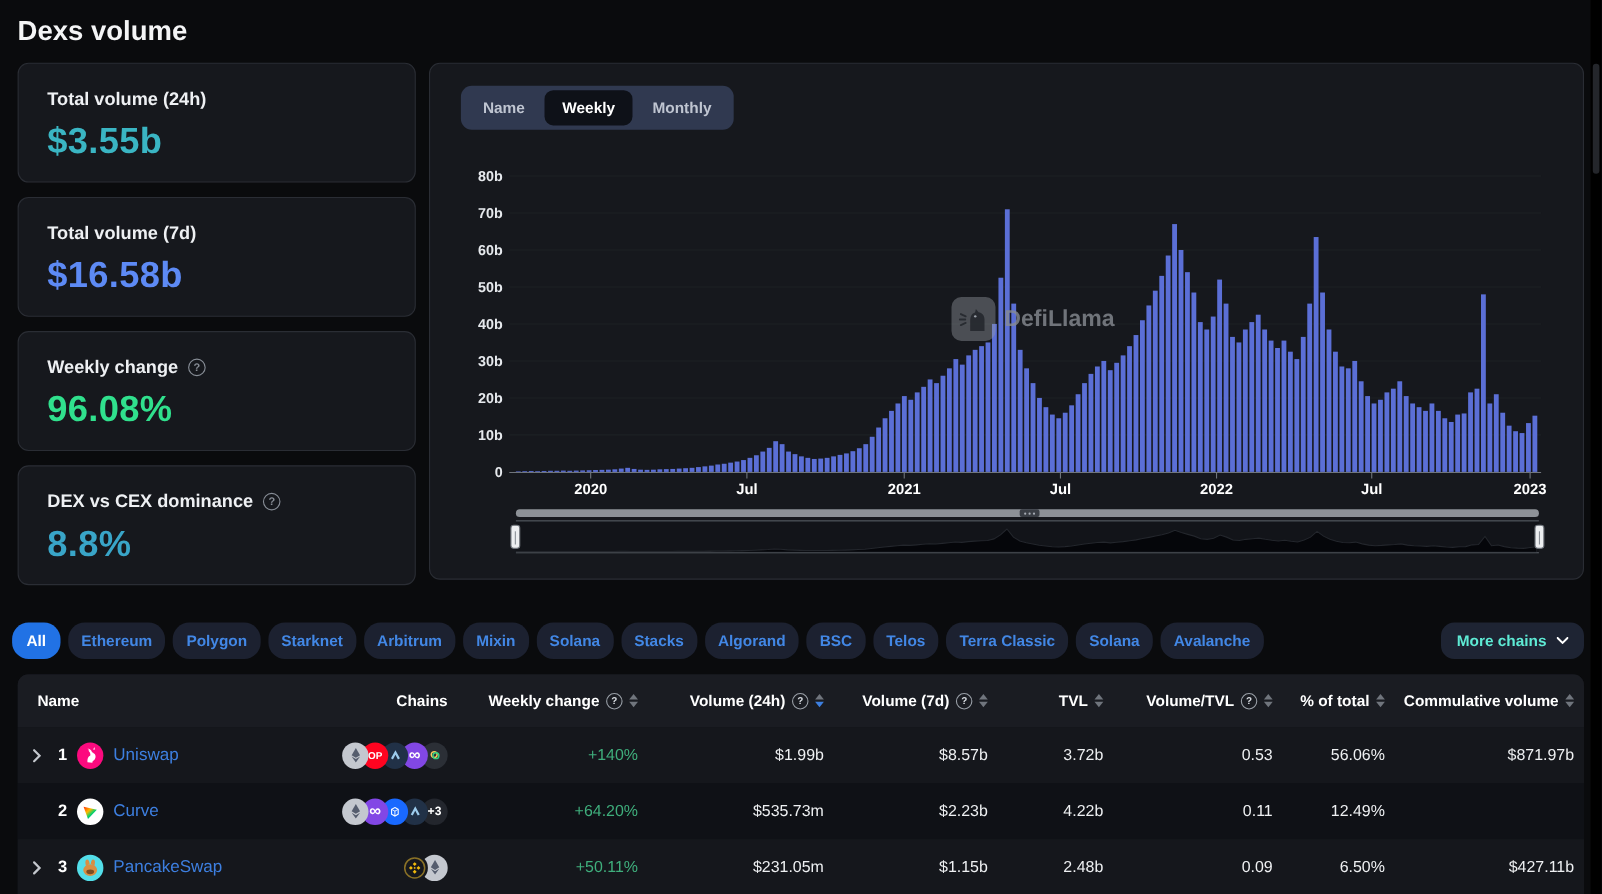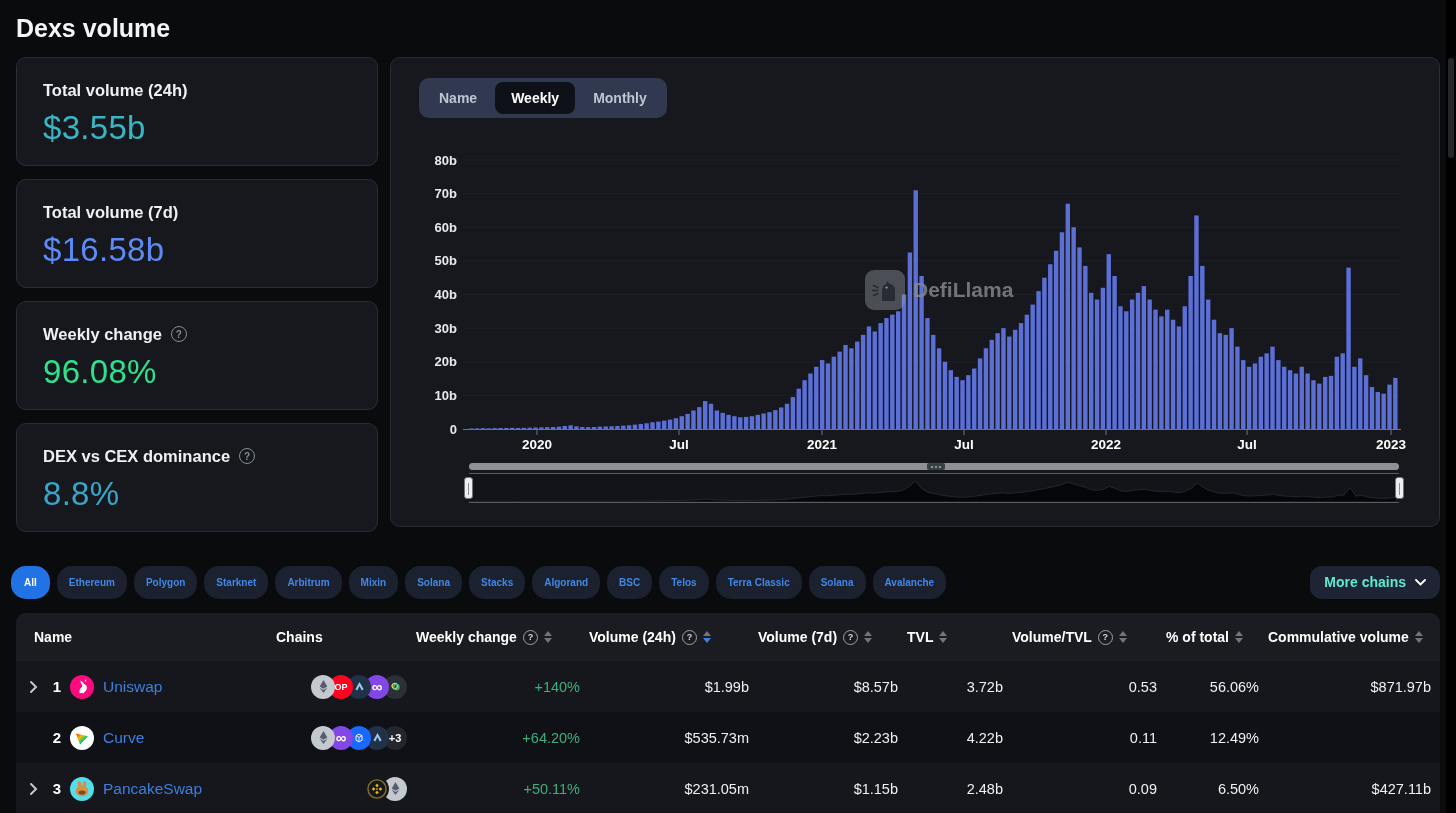--- a/index.html
+++ b/index.html
@@ -4,51 +4,51 @@
 <style>
 *{box-sizing:border-box;margin:0;padding:0}
 body{width:1456px;height:813px;background:#0a0b0d;font-family:"Liberation Sans",sans-serif;overflow:hidden;position:relative;color:#eef0f2}
 .content{padding:14px 16px 0 16px;width:1456px}
 h1{font-size:25px;font-weight:700;color:#f4f5f6;margin-bottom:14px}
 .top{display:flex;gap:12px}
 .stats{width:362px;display:flex;flex-direction:column;gap:13px}
 .card{height:109px;background:#16181d;border:1px solid #2a2d34;border-radius:10px;padding:22px 26px}
 .card-label{display:flex;align-items:center;gap:9px;font-size:16.5px;font-weight:700;color:#eef0f3;height:20px}
 .qicon{width:16px;height:16px;border:1.4px solid #878d96;border-radius:50%;color:#878d96;font-size:10px;font-weight:700;display:inline-flex;align-items:center;justify-content:center}
-.card-value{margin-top:9px;font-size:33px;font-weight:400;letter-spacing:.3px}
+.card-value{margin-top:9px;font-size:33px;font-weight:700;letter-spacing:.3px}
 .panel{flex:1;position:relative;background:#16181d;border:1px solid #2a2d34;border-radius:10px;height:470px}
 .tabs{position:absolute;left:28px;top:20px;display:flex;background:#303950;border-radius:10px;padding:4px;gap:2px}
 .tab{height:32px;line-height:32px;padding:0 16px;font-size:14px;color:#bfc5d1;font-weight:600;border-radius:8px;cursor:pointer}
 .tab.active{background:#0e1118;color:#fff;font-weight:700}
 .chart-svg{position:absolute;left:0;top:0}
 .chart-svg text{font-family:"Liberation Sans",sans-serif}
 .ylab{fill:#e6e9ed;font-size:13px;font-weight:600}
 .xlab{fill:#ffffff;font-size:13.5px;font-weight:700}
 .watermark{position:absolute;left:474px;top:212px;display:flex;align-items:center;gap:8px;pointer-events:none}
 .wm-icon{width:40px;height:40px;border-radius:9px;background:rgba(150,154,162,.42);display:flex;align-items:center;justify-content:center}
 .wm-text{font-size:21px;font-weight:700;color:#878b92;opacity:.8}
 .scroll-track{position:absolute;left:78px;top:405px;width:930px;height:7px;background:#8d9197;border-radius:4px}
 .grip{position:absolute;left:458px;top:0;width:18px;height:7px;background:#3a3e45;border-radius:2px;display:flex;align-items:center;justify-content:center;gap:2px}
 .grip i{width:2px;height:2px;background:#a8adb5;border-radius:50%}
 .brush-box{position:absolute;left:78px;top:415px;width:930px;height:30px;background:#121419;border-top:1px solid #585d64;border-bottom:1px solid #585d64}
 .bhandle{position:absolute;top:50%;transform:translateY(-50%);width:9px;height:22px;background:#eceef0;border:1px solid #6f747b;border-radius:3px;z-index:3}
 .bhandle::after{content:"";position:absolute;left:3px;top:5px;width:1px;height:12px;background:#8a8f96}
 .bhandle.l{left:-5px}.bhandle.r{right:-5px}
 .chains{margin:34px 0 0 -5px;display:flex;gap:7px;align-items:flex-start}
-.pill{height:33px;padding:0 12px;border-radius:15px;background:#1c2130;color:#4287e5;font-weight:600;font-size:10px;line-height:33px;cursor:pointer;white-space:nowrap}
+.pill{height:33px;padding:0 12px;border-radius:15px;background:#1c2130;color:#4287e5;font-weight:600;font-size:14px;line-height:33px;cursor:pointer;white-space:nowrap}
 .pill.active{background:#2172e5;color:#fff;font-weight:700;padding:0 13px}
 .more{margin-left:auto;height:33px;padding:0 14px;border-radius:12px;background:#1e2433;color:#5eead4;font-weight:700;font-size:14px;line-height:33px;display:flex;align-items:center;gap:9px;cursor:pointer}
 .more svg{display:block}
 .table{margin-top:14px;border-radius:10px 10px 0 0;overflow:hidden;background:#15171c}
 .grid{display:grid;grid-template-columns:260px 140px 173px 169px 149px 105px 154px 102px 1fr;align-items:center}
 .thead{height:48px;background:#1a1c22;font-weight:700;font-size:14px;color:#fff}
 .row{height:51px;font-size:14.5px;color:#eef0f2;background:#15171c}
 .row.alt{background:#0f1116}
 .cell-r{text-align:right;padding-right:9px;white-space:nowrap}
-.hcell{display:flex;align-items:center;justify-content:flex-start;gap:6px;padding-right:9px;white-space:nowrap}
+.hcell{display:flex;align-items:center;justify-content:flex-end;gap:6px;padding-right:9px;white-space:nowrap}
 .hcell.left{justify-content:flex-start;padding-left:18px}
 .hq{width:15px;height:15px;border:1.3px solid #9aa0a8;border-radius:50%;color:#d6dae0;font-size:9px;font-weight:700;display:inline-flex;align-items:center;justify-content:center}
 .sort{display:inline-flex;flex-direction:column;gap:2px}
 .sort i{width:0;height:0;border-left:4px solid transparent;border-right:4px solid transparent}
 .sort .up{border-bottom:5px solid #70757d}
 .sort .dn{border-top:5px solid #70757d}
 .sort .dn.act{border-top-color:#3d7fe0}
 .namecell{display:flex;align-items:center}
 .chev{width:12px;margin-left:13px;display:flex;align-items:center}
 .rank{min-width:12px;text-align:right;margin-left:8px;font-weight:700;font-size:15px;color:#fff}

